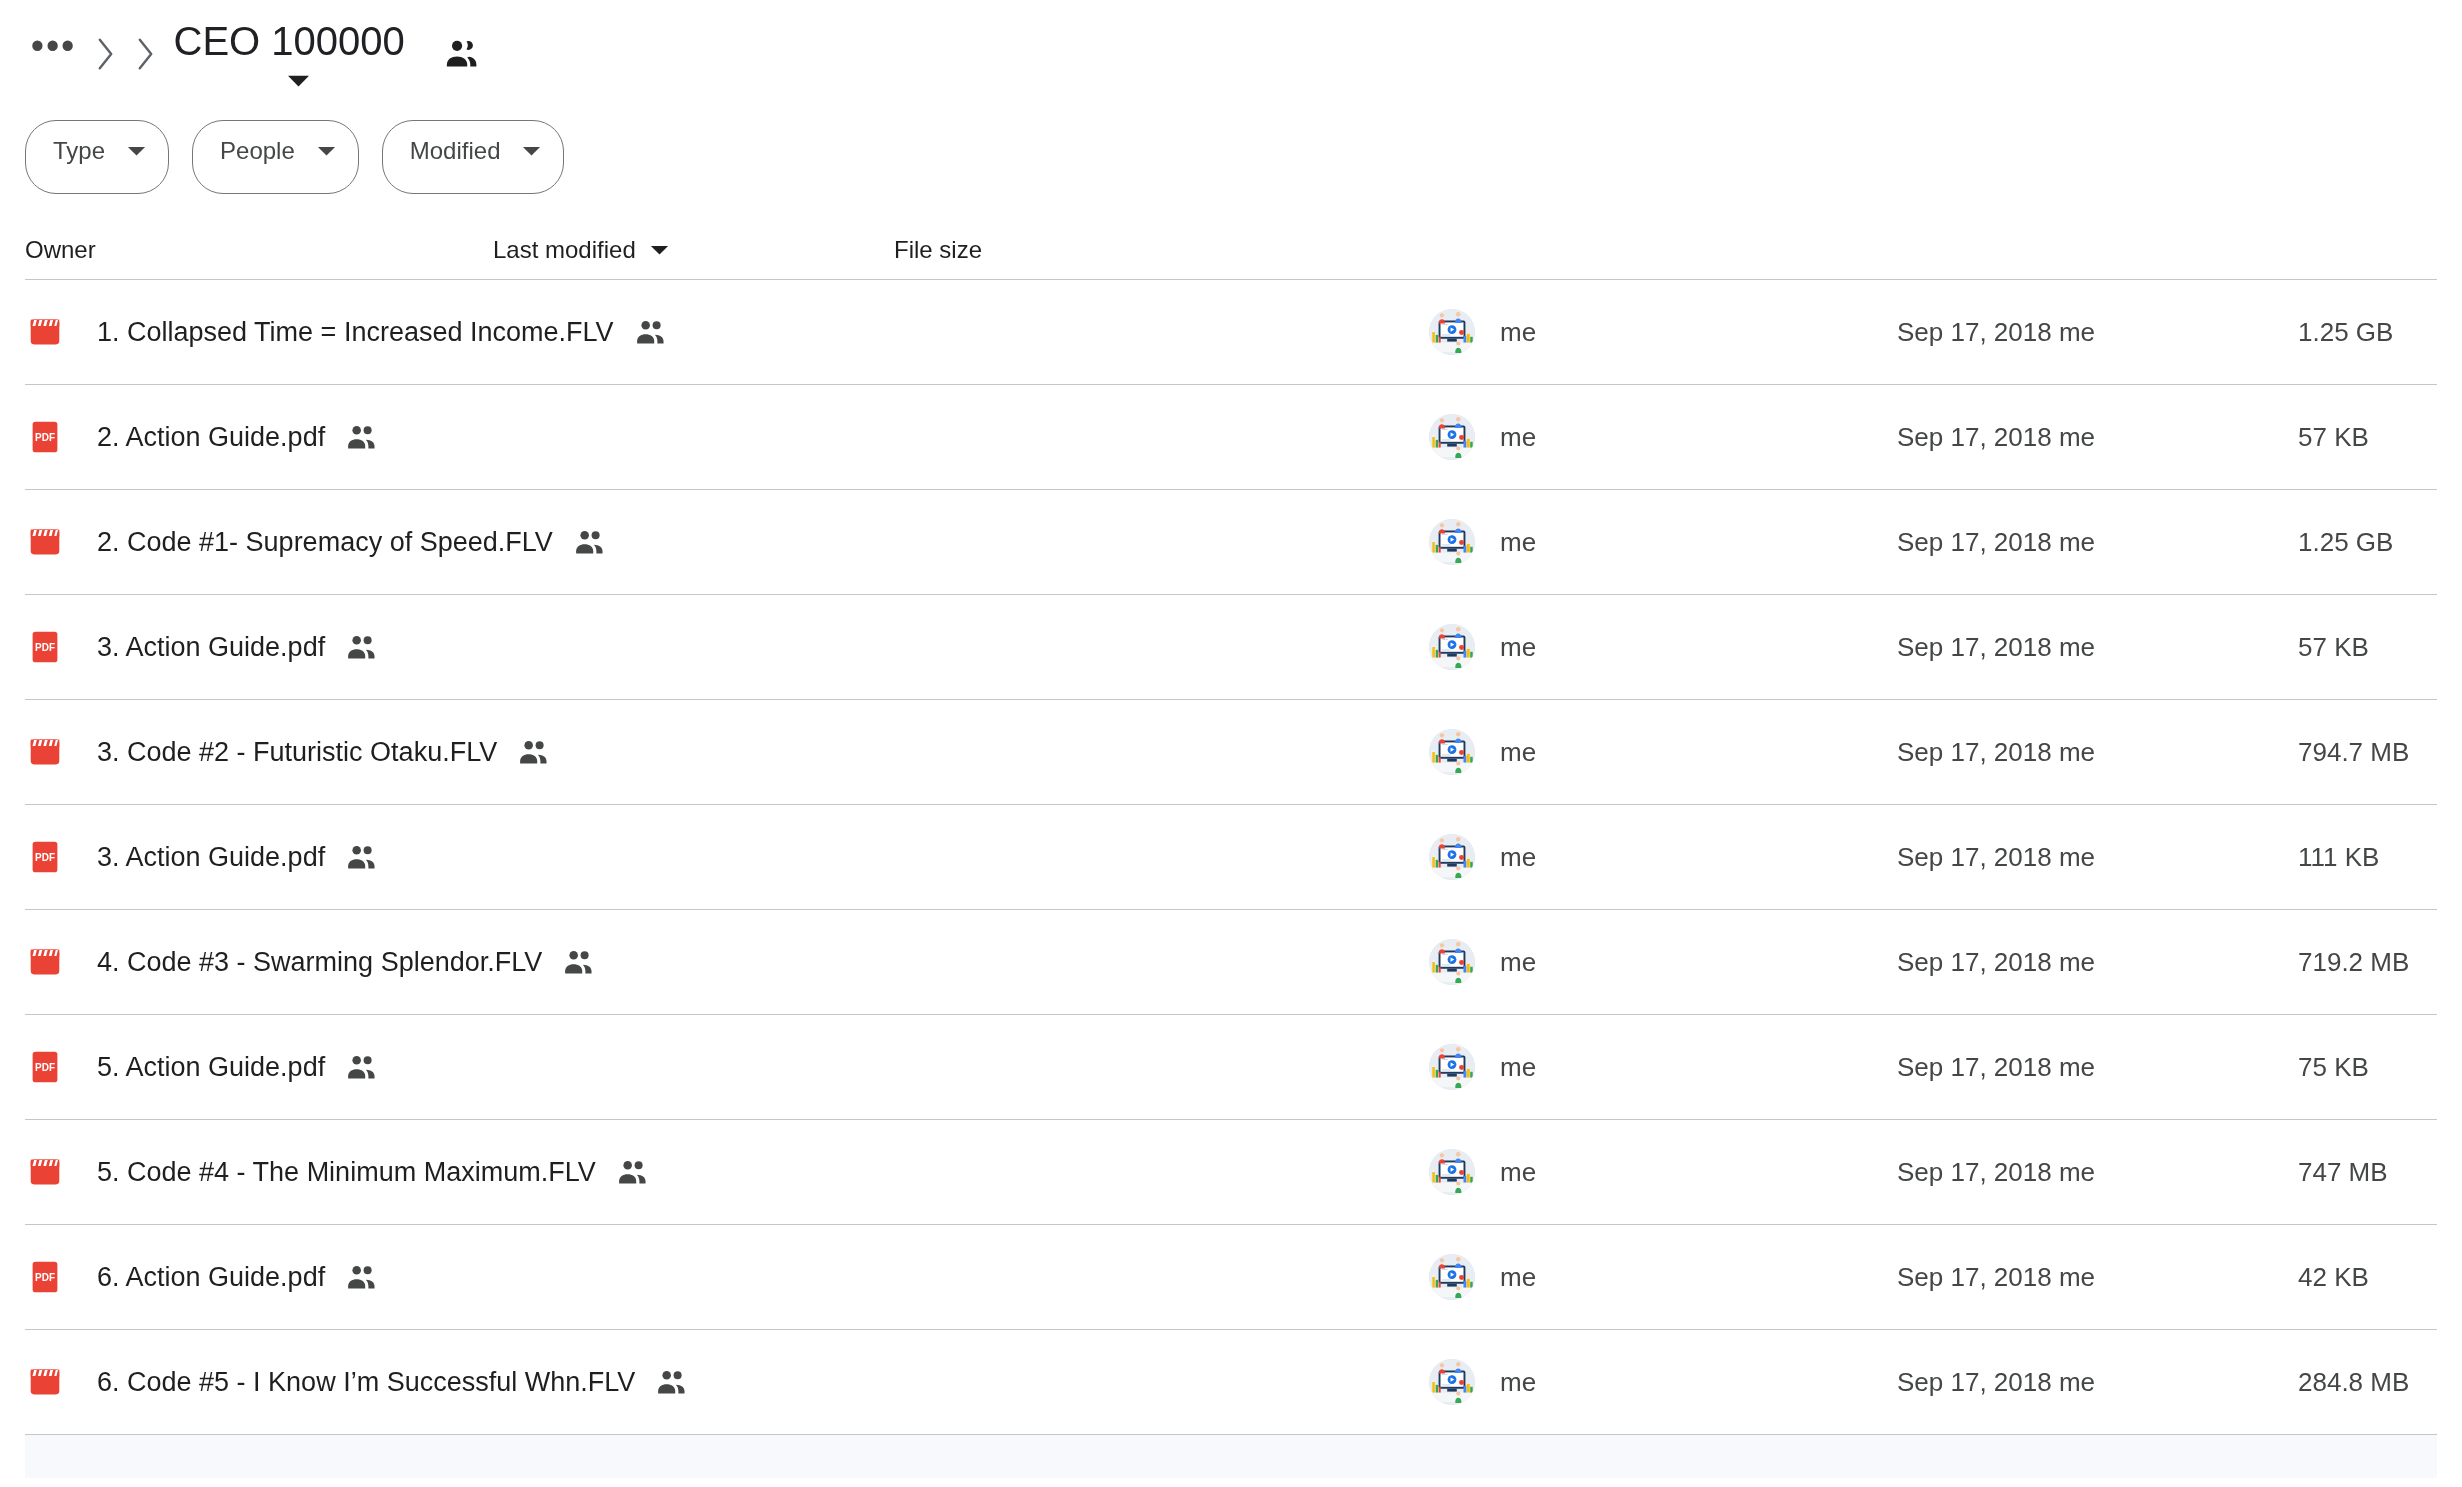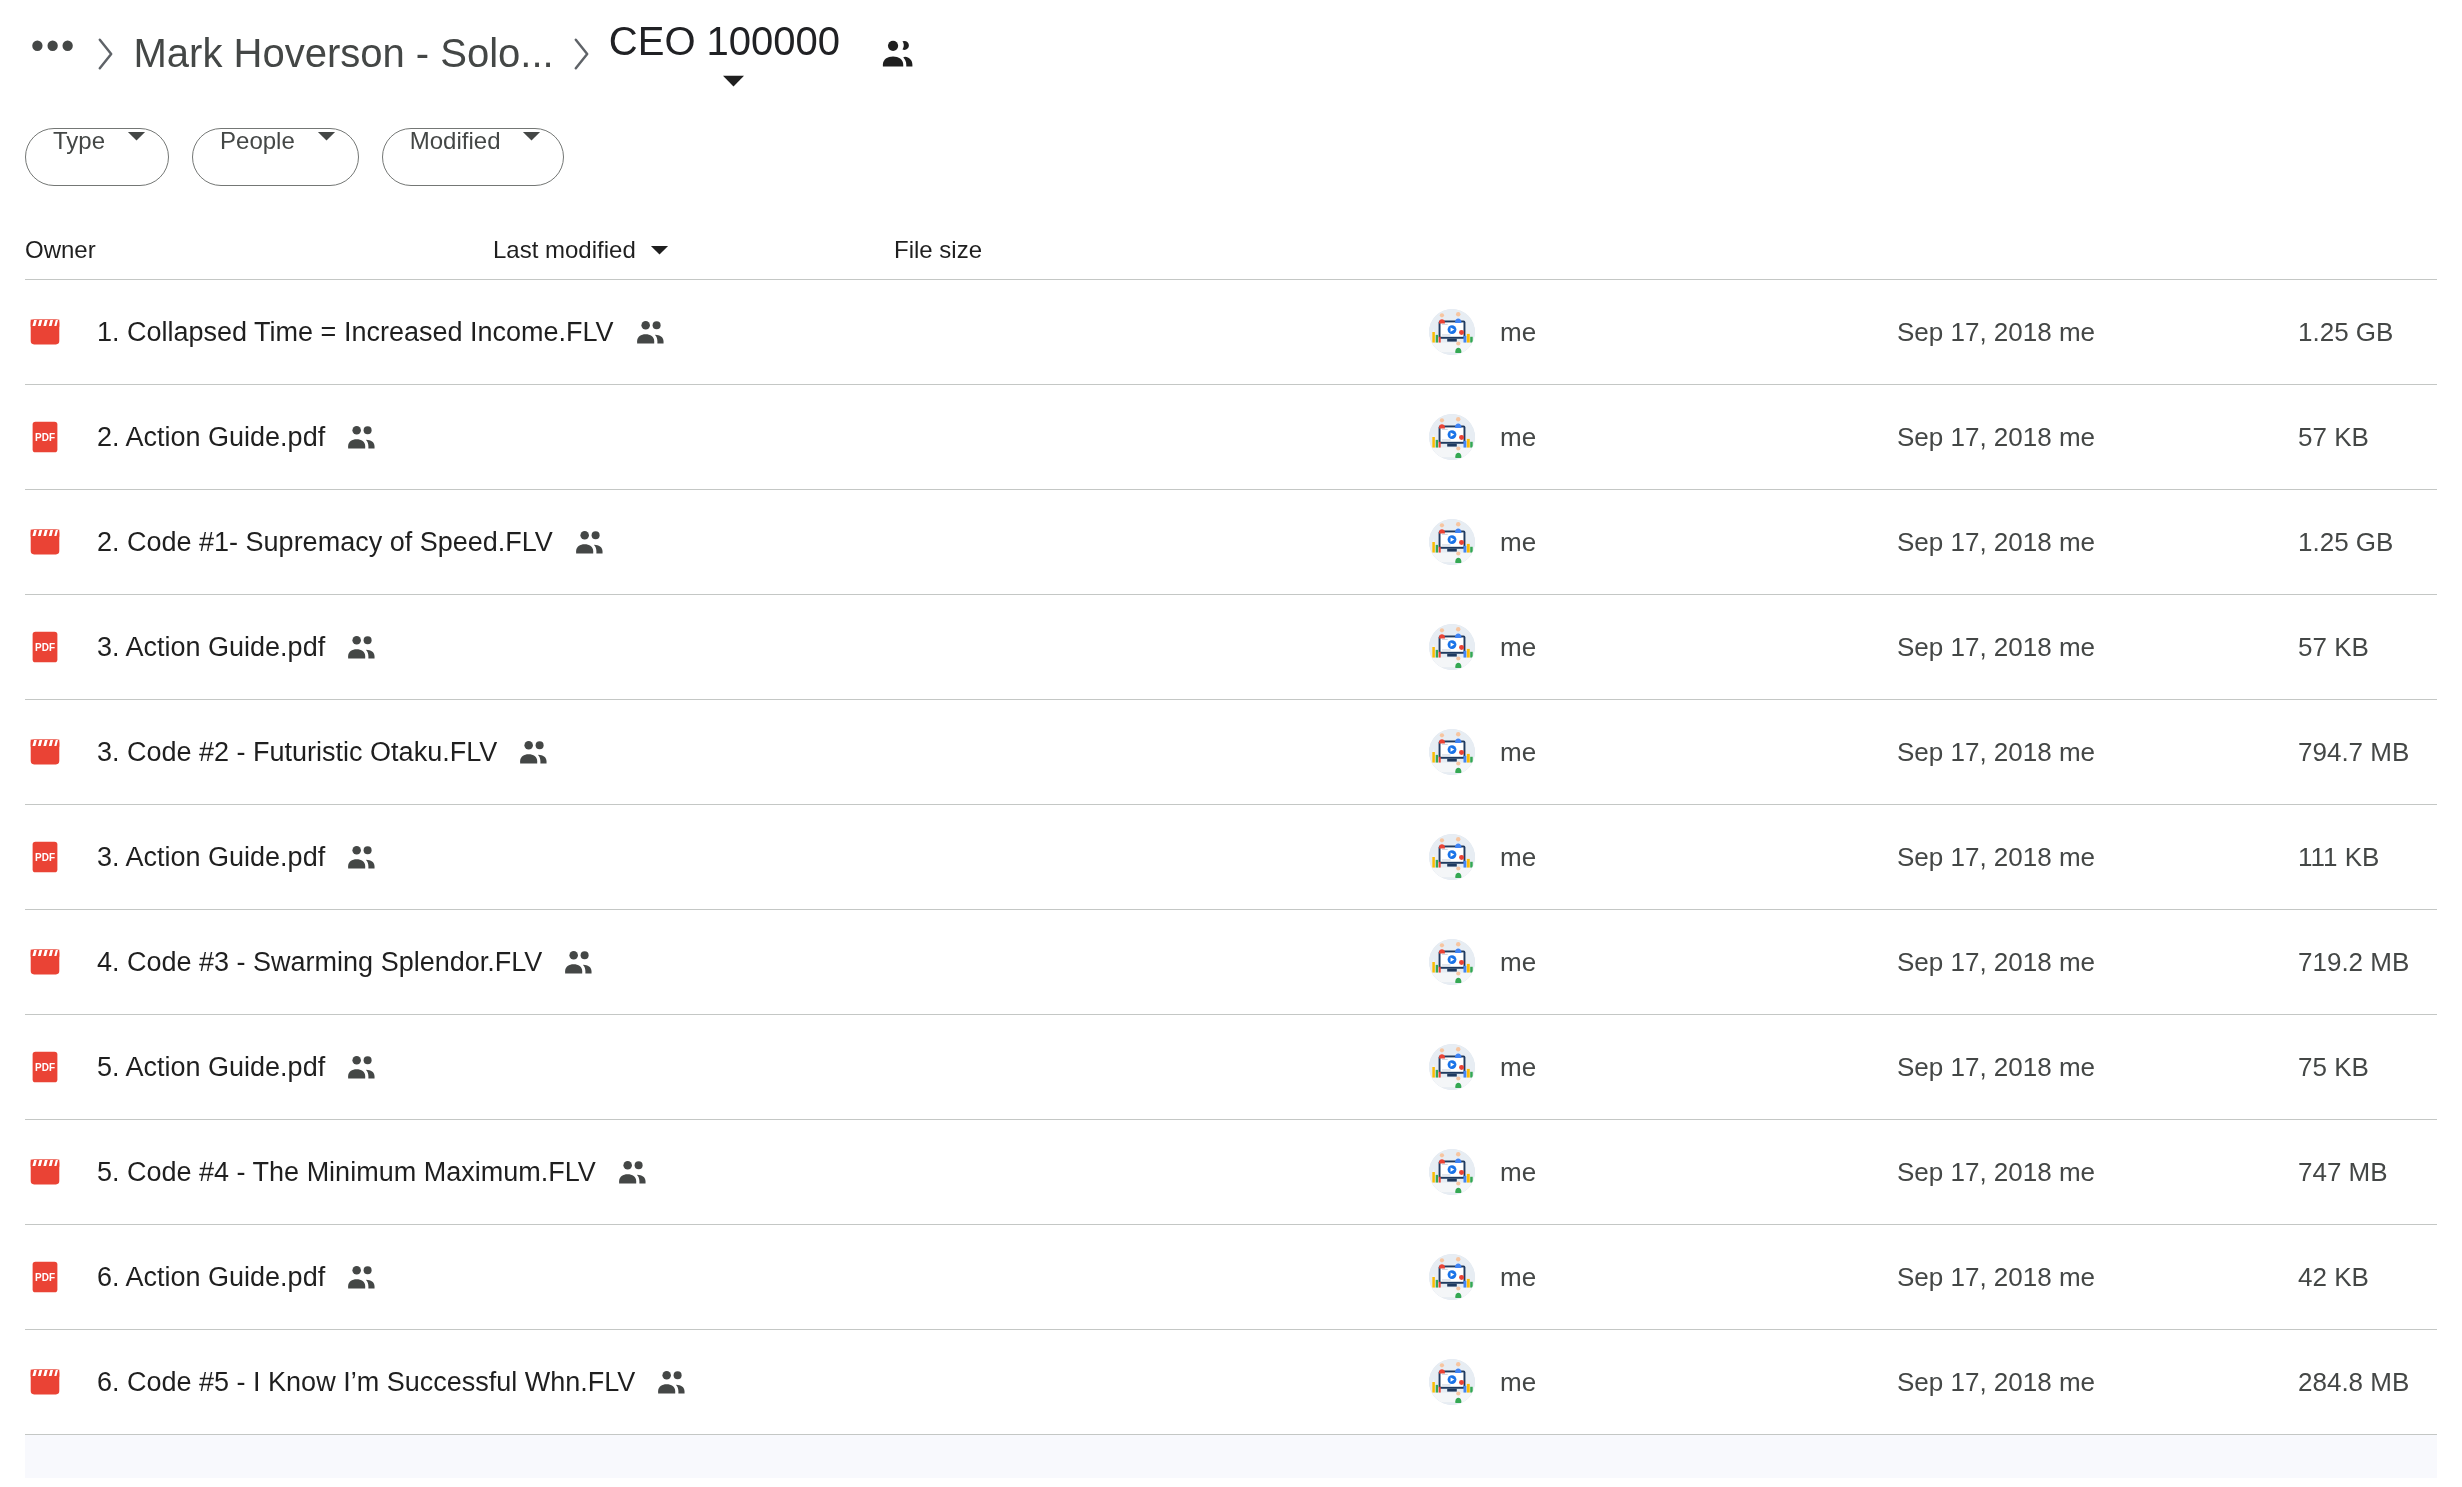--- a/index.html
+++ b/index.html
@@ -64,22 +64,22 @@
   
   #filter-bar {
     display: flex;
     align-items: center;
     gap: 23px;
     padding: 13.4px 25px 0 25px;
     height: 86px;
   }
   .chip {
     display: inline-flex;
-    align-items: flex-start;
-    height: 58px;
+    align-items: center;
+    height: 74px;
     padding: 0 21px 12px 27px;
     border: 1.5px solid #747775;
     border-radius: 31px;
     background: #ffffff;
     color: #444746;
     font-size: 24px;
     cursor: pointer;
     white-space: nowrap;
   }
   .chip .chip-label { line-height: 1; }
@@ -172,21 +172,20 @@
 
 <div id="breadcrumb">
   <span class="bc-ellipsis">•••</span>
 
   <span class="bc-sep">
     <svg width="25" height="38" viewBox="0 0 26 40" fill="none">
       <path d="M7 5 L19 20 L7 35" stroke="#5f6368" stroke-width="2.6" stroke-linecap="round" stroke-linejoin="round"></path>
     </svg>
   </span>
 
-  <span class="bc-crumb muted">Mark Hoverson - Solo...</span>
 
   <span class="bc-sep">
     <svg width="25" height="38" viewBox="0 0 26 40" fill="none">
       <path d="M7 5 L19 20 L7 35" stroke="#5f6368" stroke-width="2.6" stroke-linecap="round" stroke-linejoin="round"></path>
     </svg>
   </span>
 
   <span class="bc-current-wrap">
     <span class="bc-crumb">CEO 100000</span>
     <span class="bc-caret">

